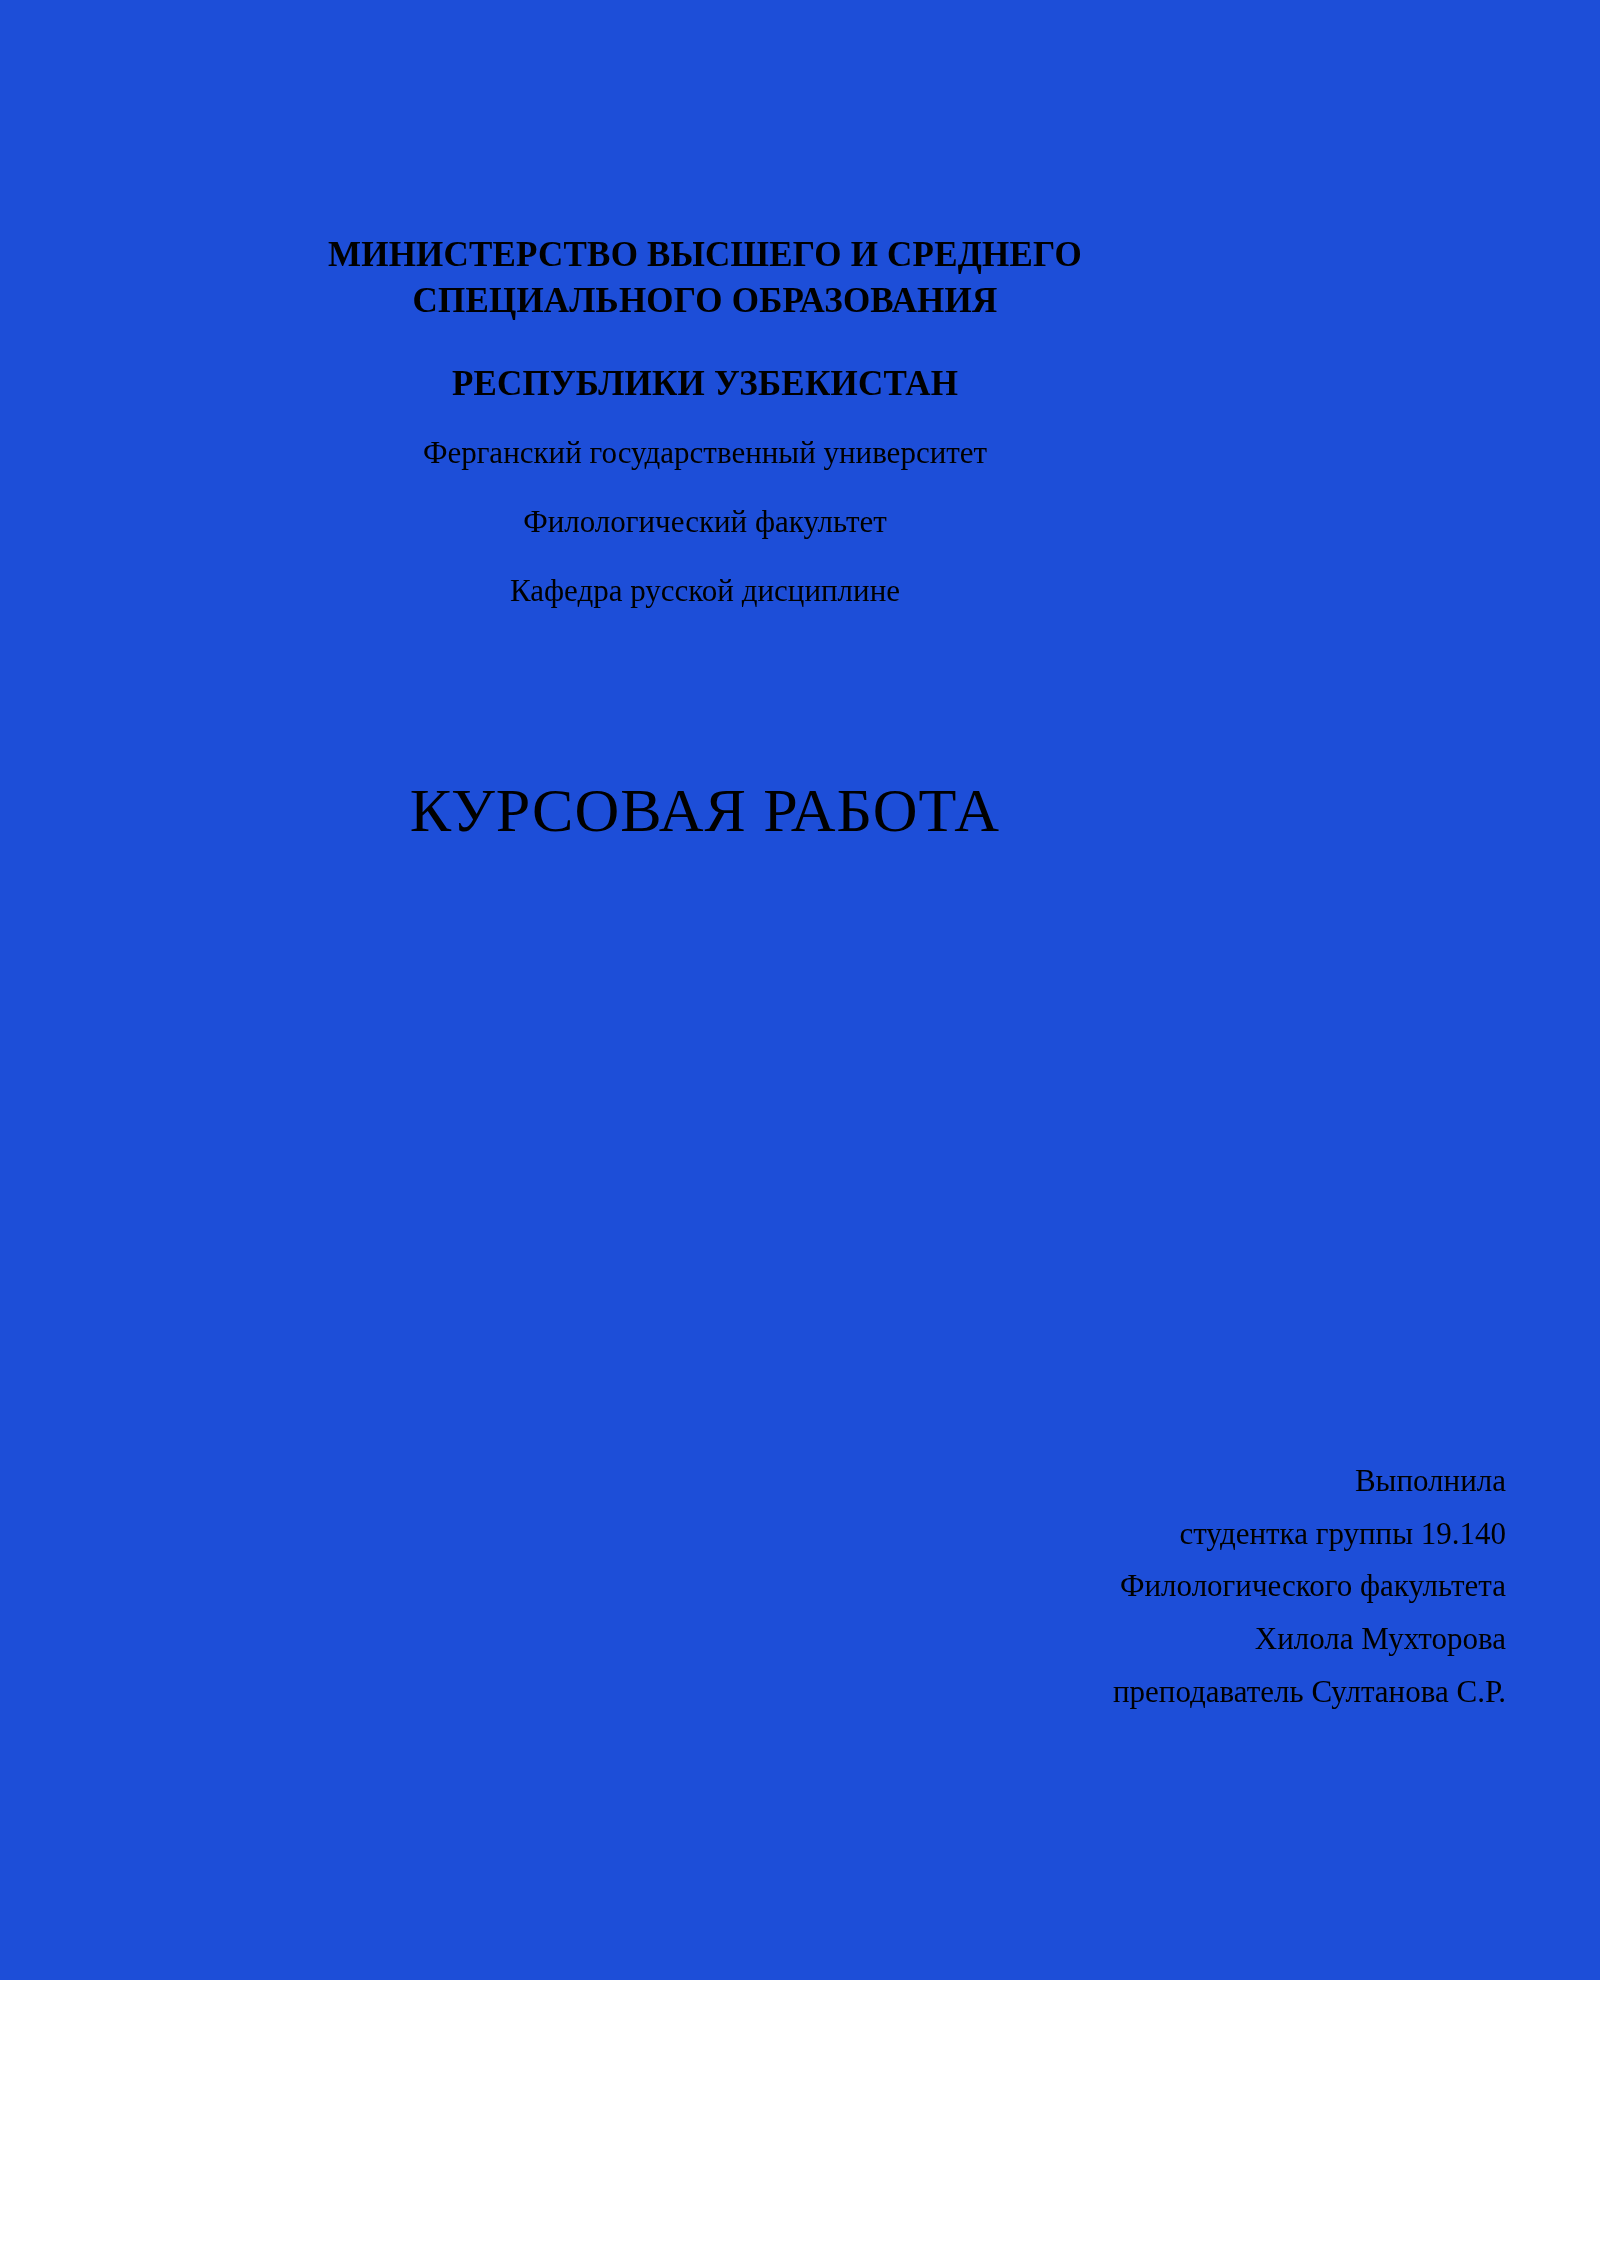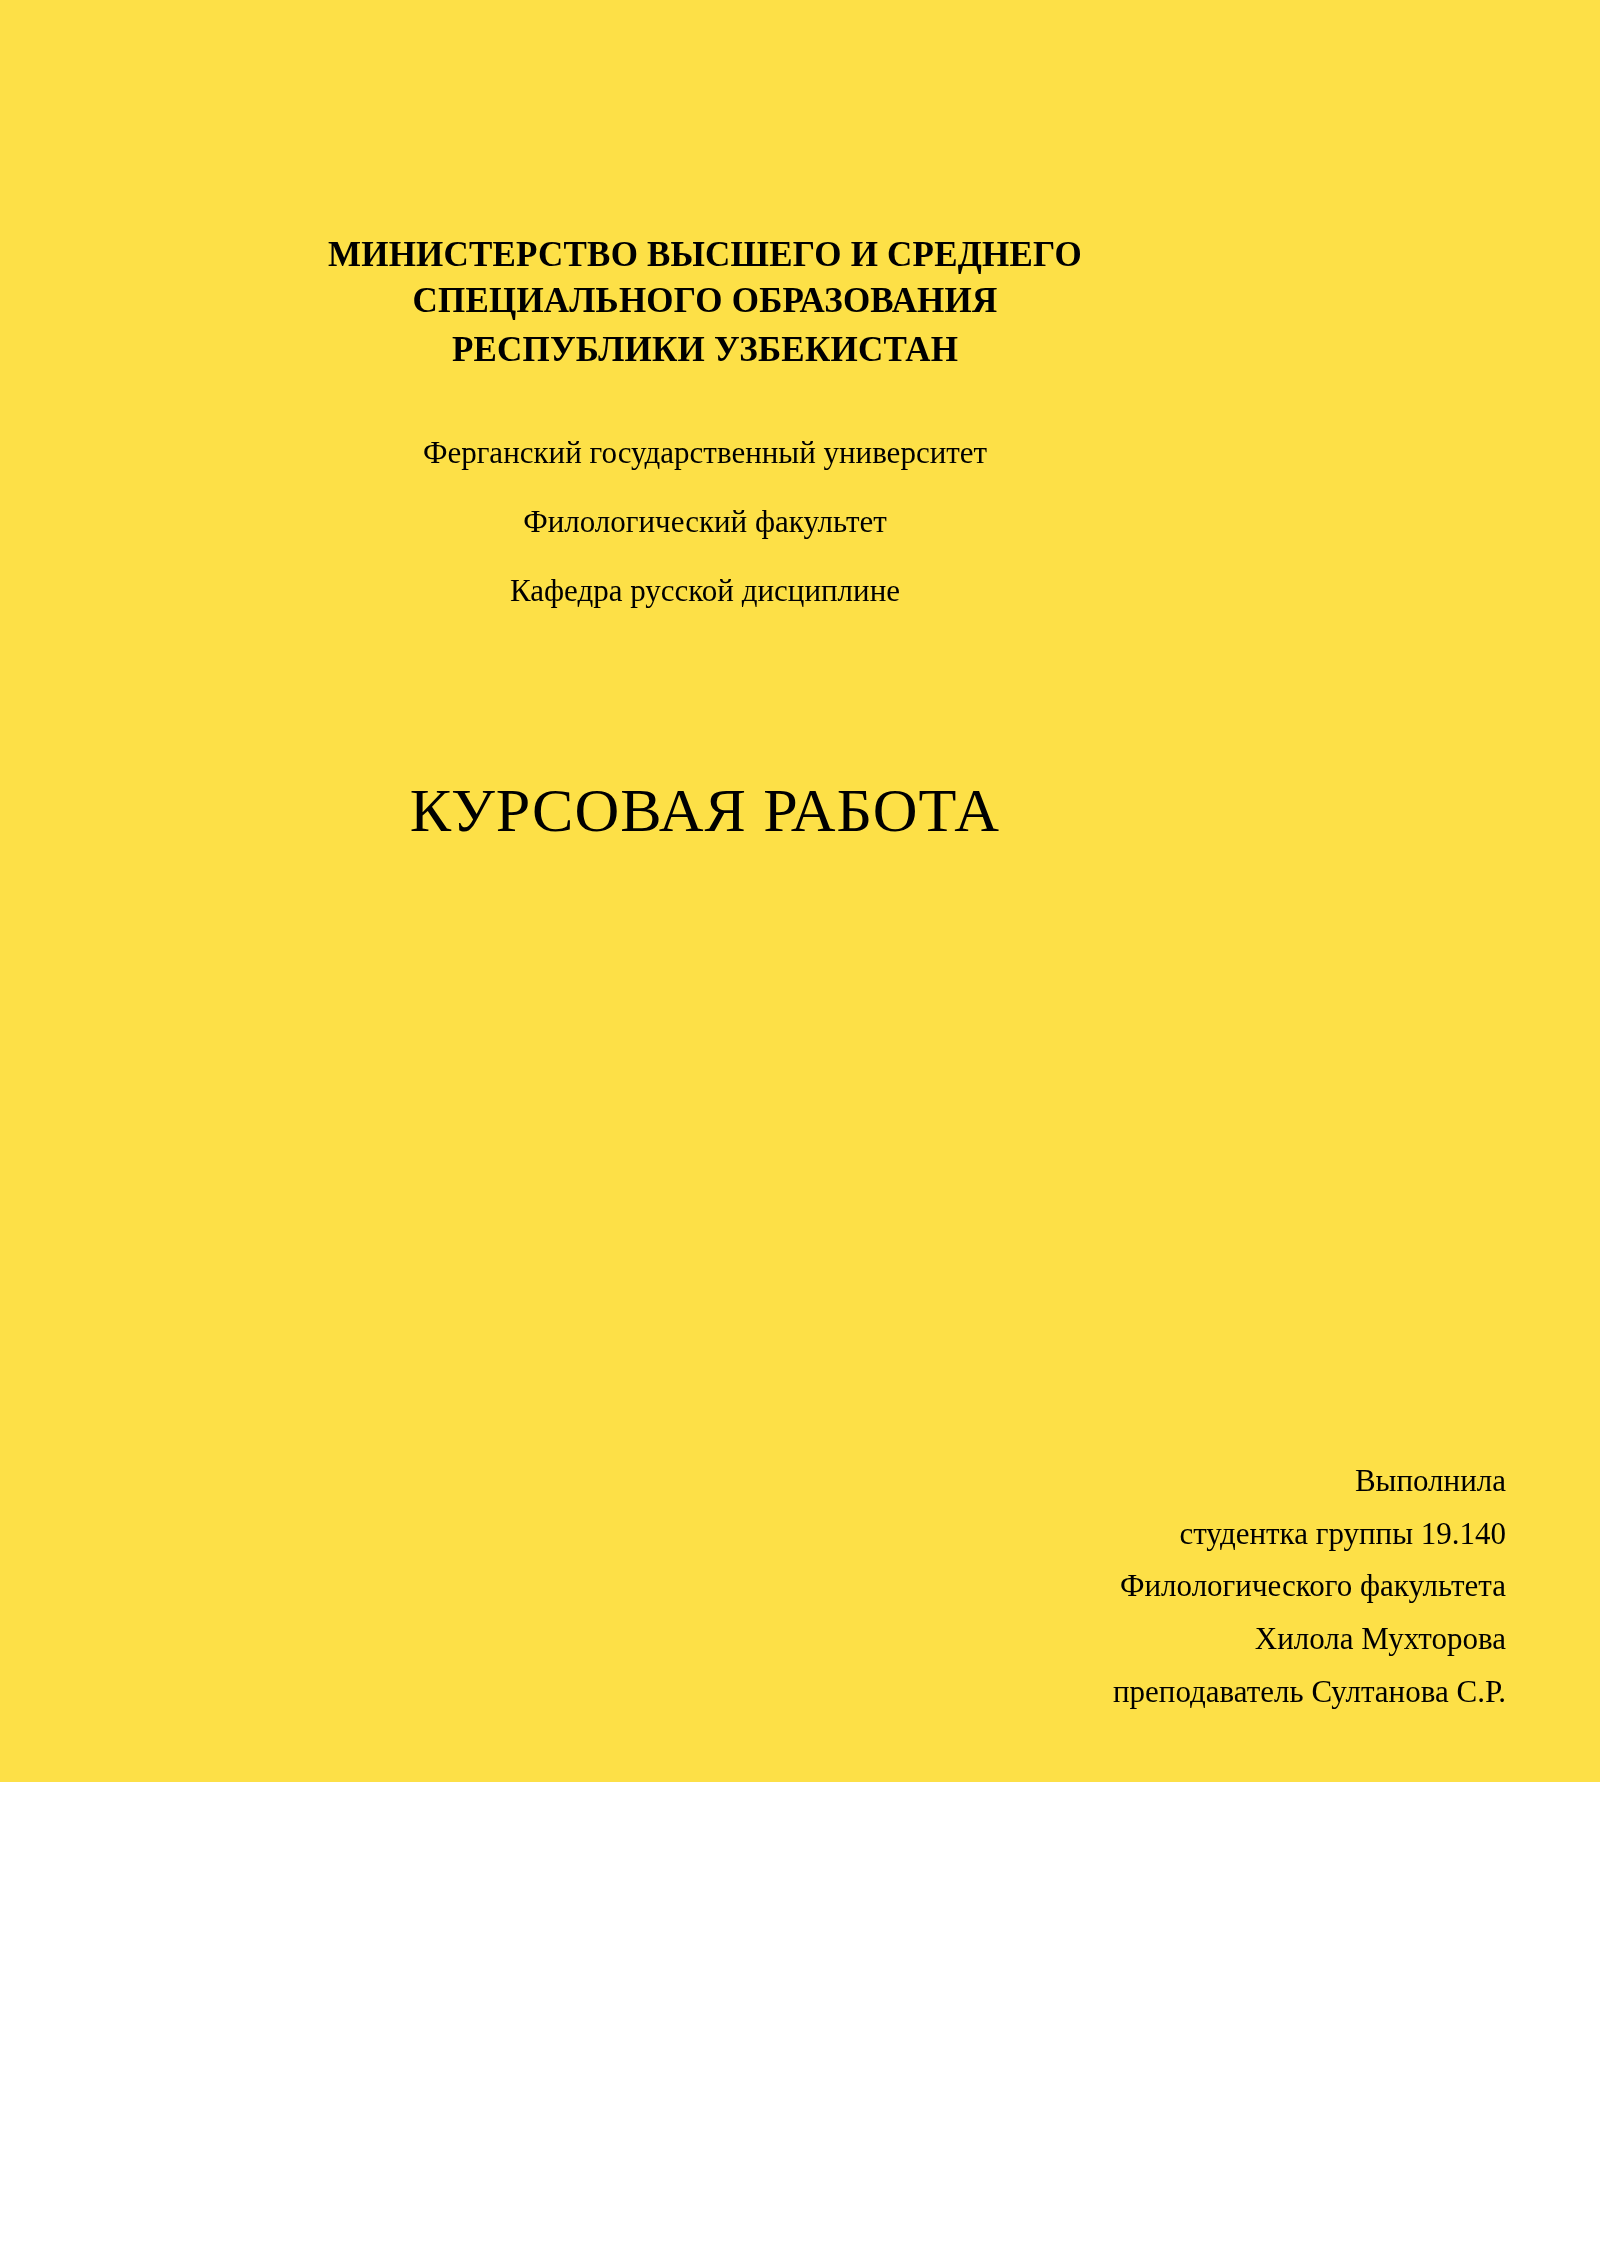--- a/index.html
+++ b/index.html
@@ -7,40 +7,40 @@
     padding: 0;
     background: #ffffff;
   }
   body {
     font-family: "Liberation Serif", "DejaVu Serif", serif;
     color: #000000;
   }
   .page {
     position: relative;
     width: 1600px;
-    height: 1782px;
+    height: 1980px;
     margin: 0 auto;
-    background: #fde047;
+    background: #1d4ed8;
     box-sizing: border-box;
     padding: 0;
     overflow: hidden;
   }
   .ministry {
     position: absolute;
     left: 190px;
     top: 232px;
     width: 1030px;
     text-align: center;
     font-weight: bold;
     font-size: 35px;
     line-height: 1.30;
     letter-spacing: 0.2px;
   }
   .ministry .l3 {
-    margin-top: 4px;
+    margin-top: 38px;
   }
   .univ-block {
     position: absolute;
     left: 190px;
     top: 437px;
     width: 1030px;
     text-align: center;
     font-size: 31px;
     line-height: 1.0;
   }

